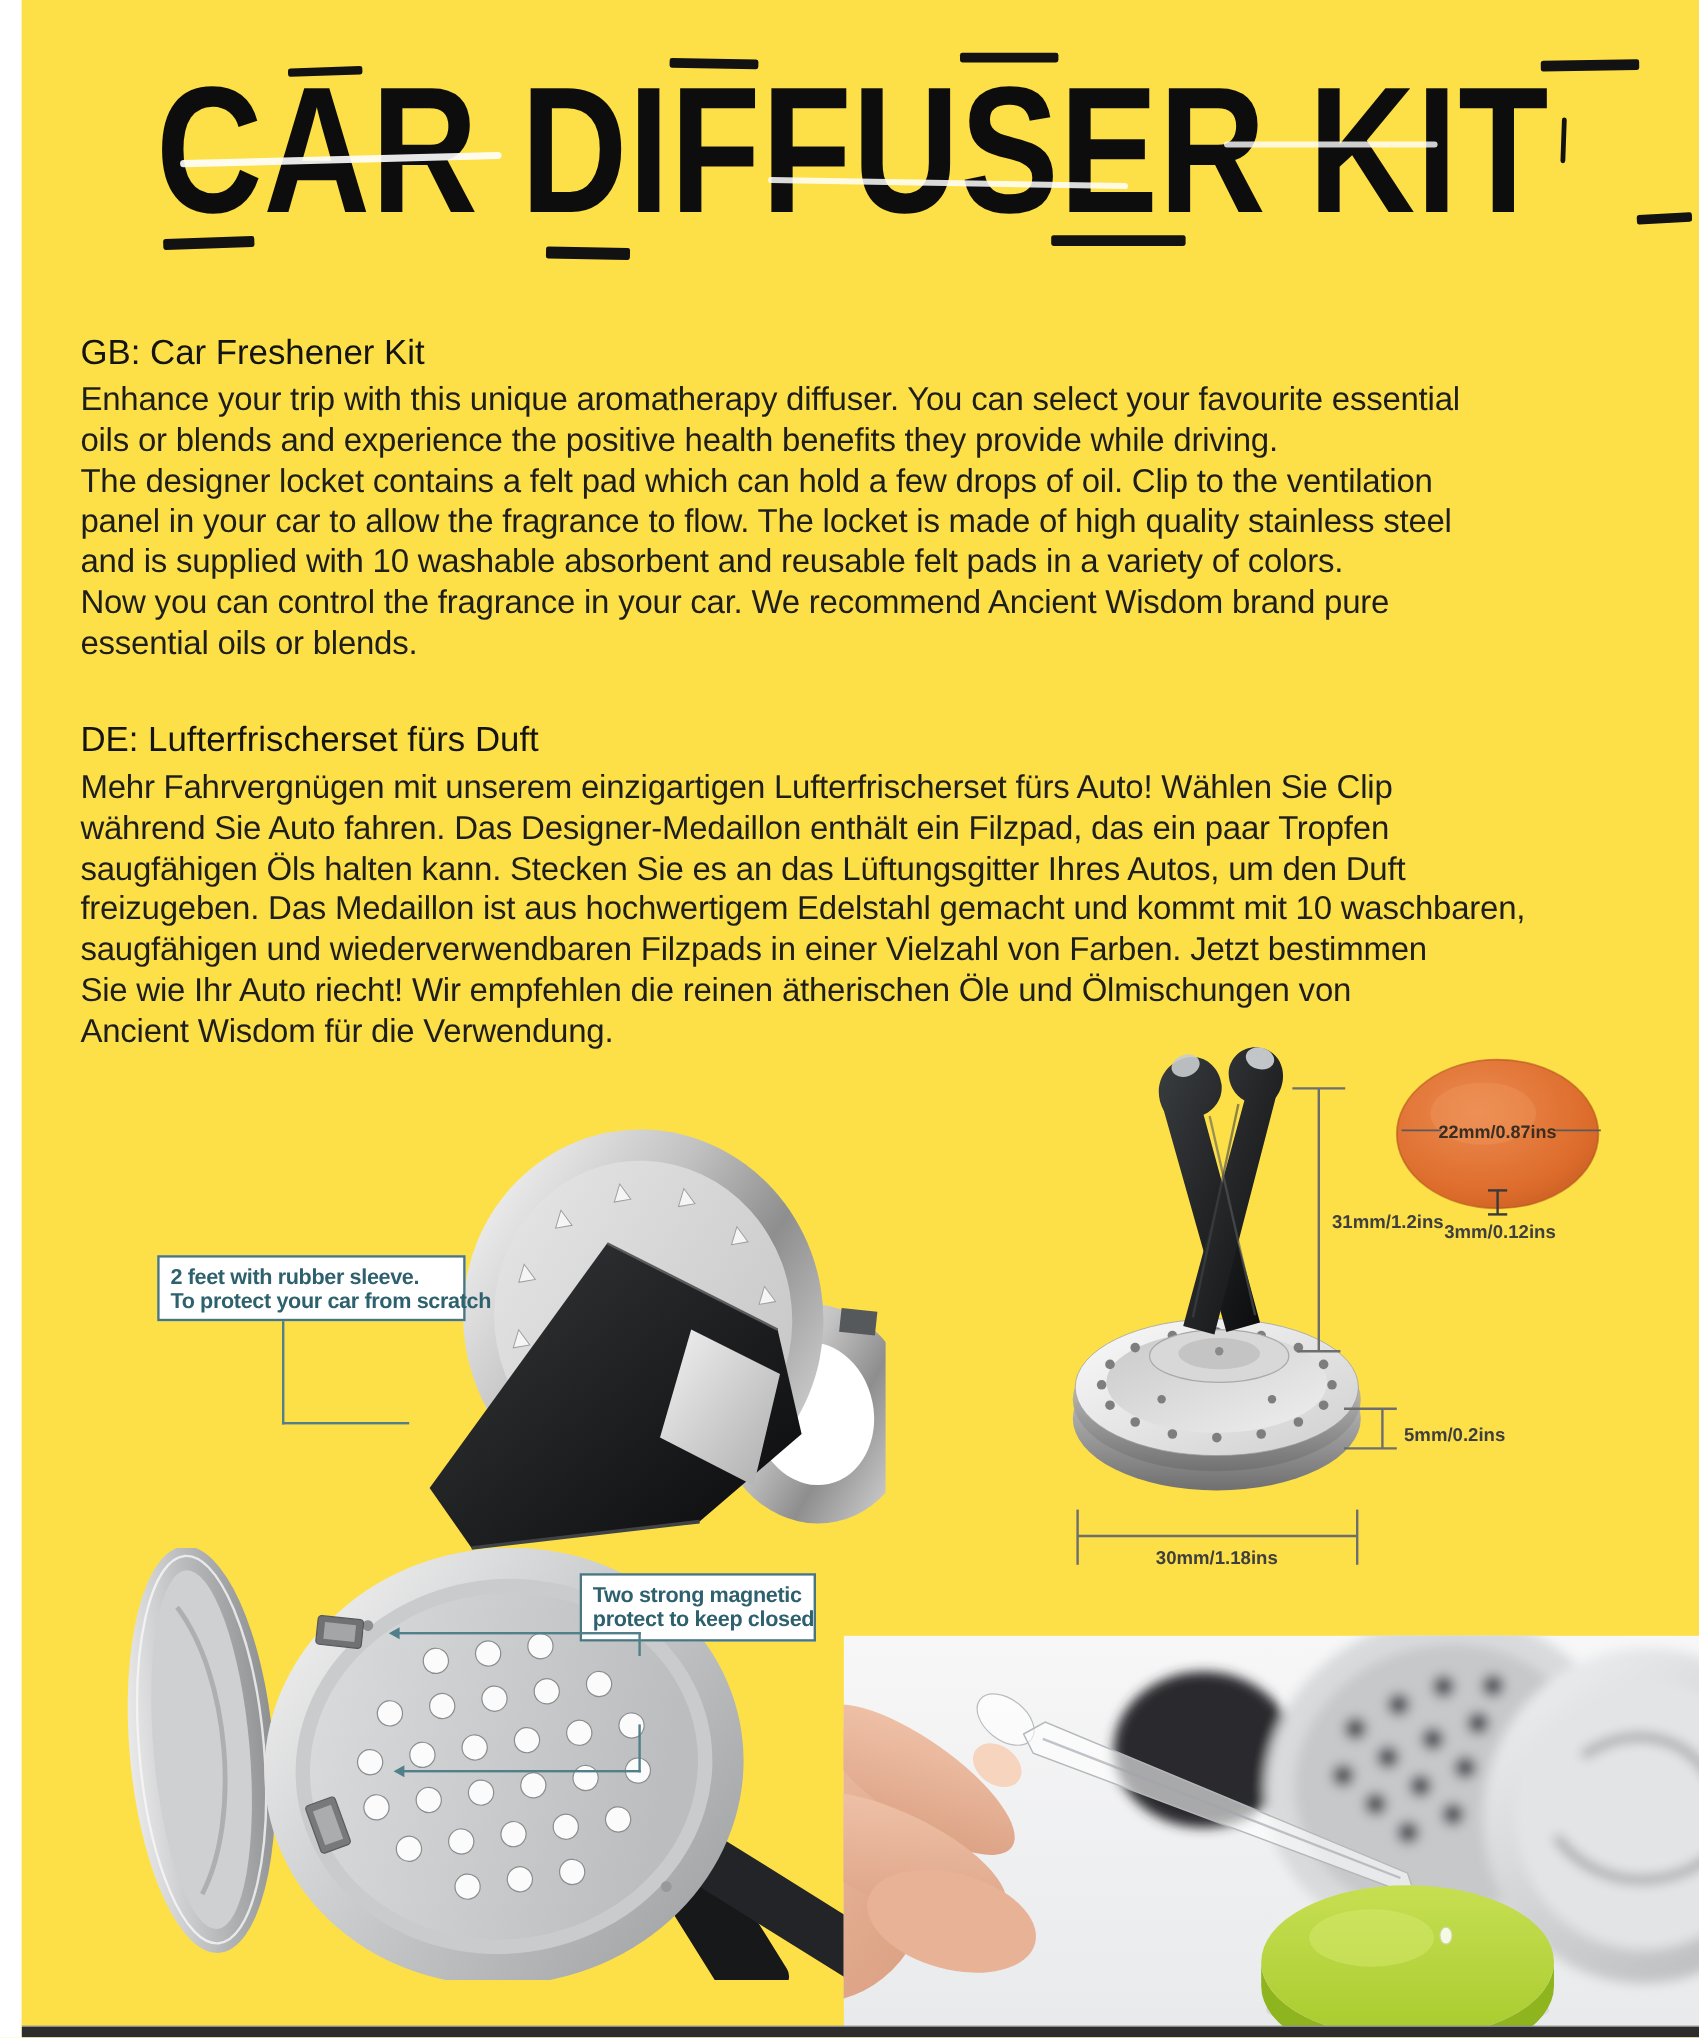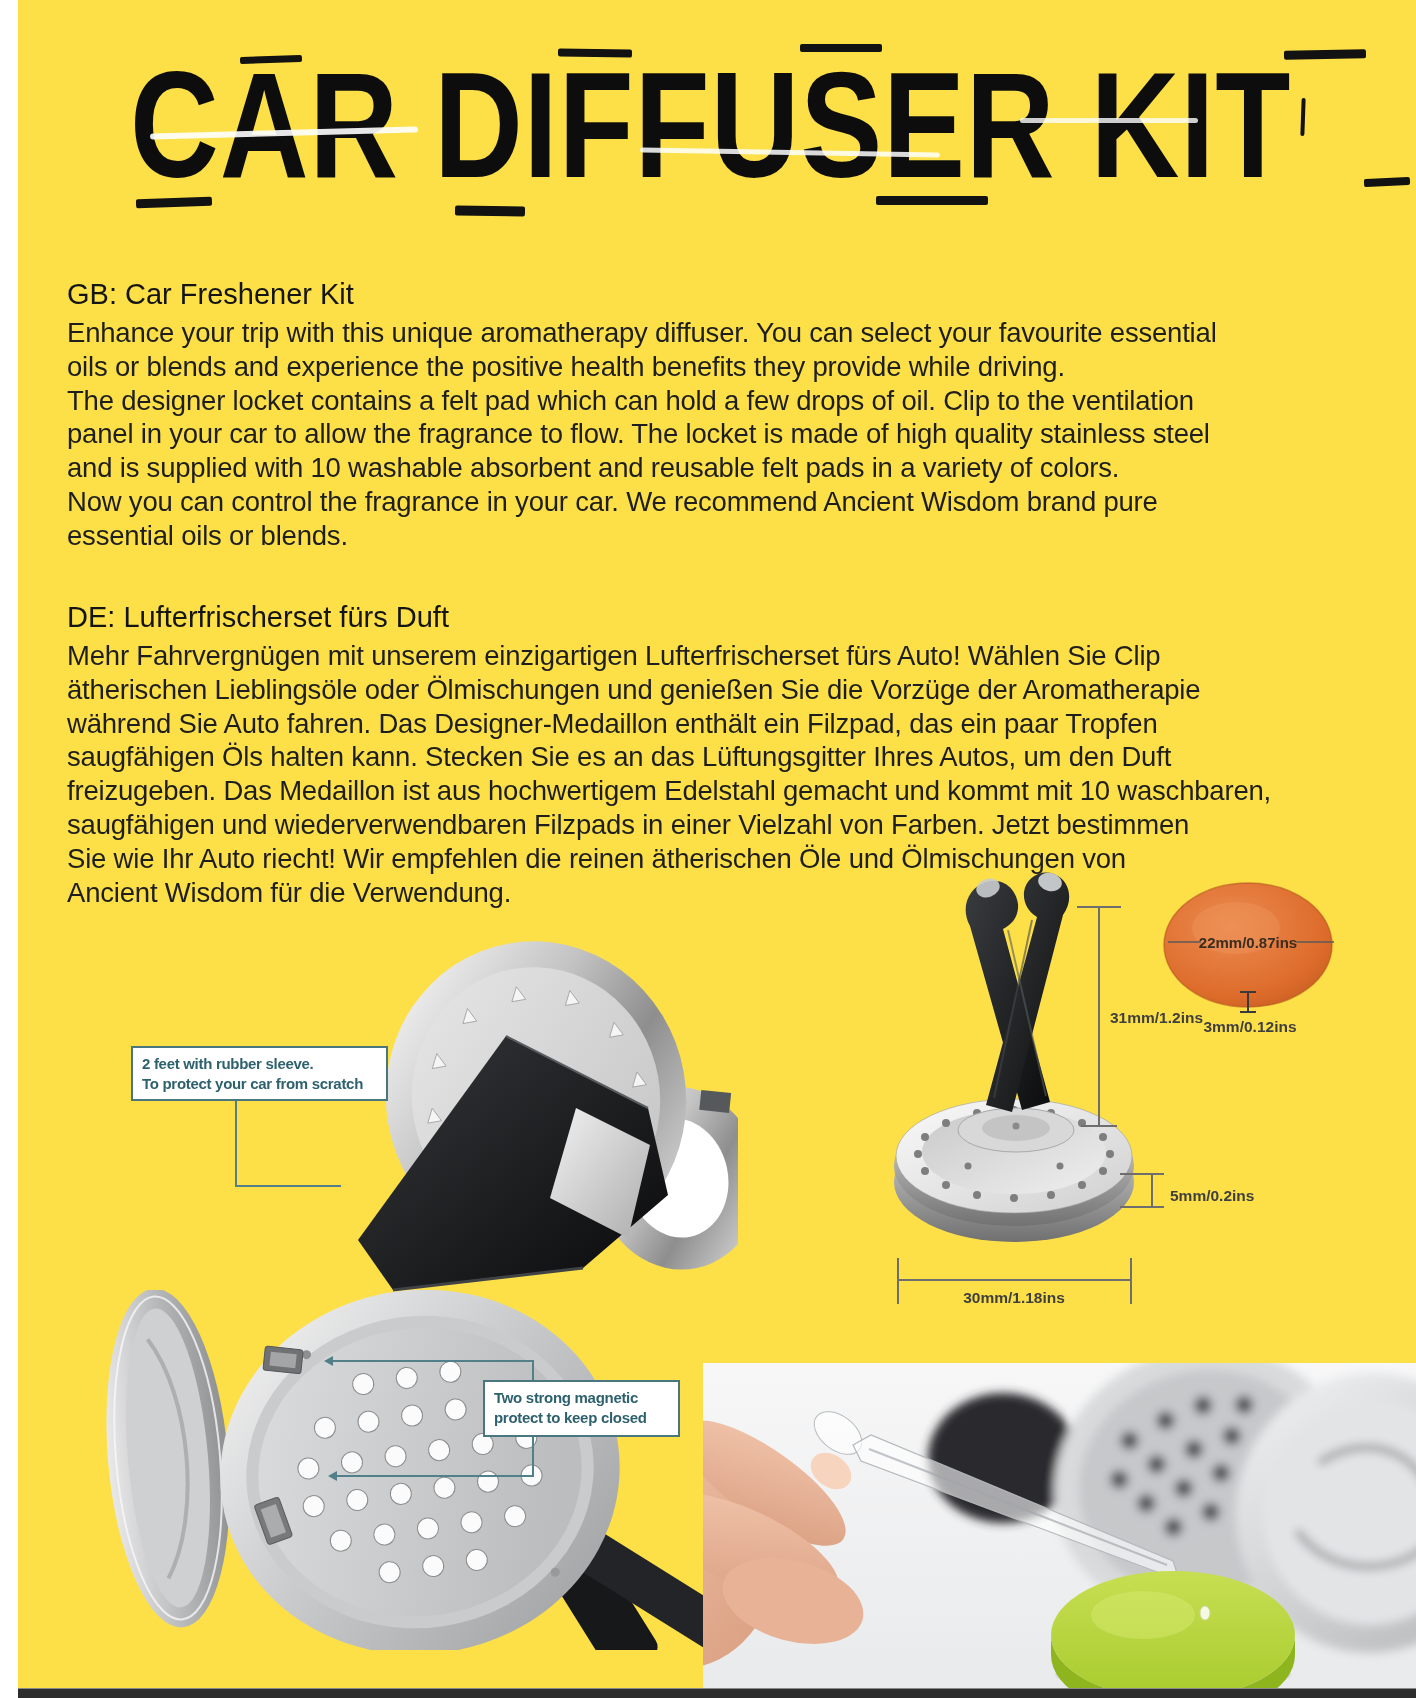--- a/index.html
+++ b/index.html
@@ -13,21 +13,21 @@
   .mark { position:absolute; background:#121212; border-radius:2px; }
   .streak { position:absolute; background:#ffffff; border-radius:3px; }
 
   
   .heading { position:absolute; left:49px; font-weight:normal; font-size:29px; color:#141414; white-space:nowrap; }
   .bodytext { position:absolute; left:49px; font-size:27.5px; color:#1e1e1e; letter-spacing:-0.2px; }
   .bodytext .line { line-height:33.8px; white-space:nowrap; }
 
   
   .callout { position:absolute; box-sizing:border-box; border:2px solid #49767f; background:#ffffff;
-             color:#2e616e; font-weight:bold; font-size:15px; line-height:20px; padding:6px 9px;
+             color:#2e616e; font-weight:bold; font-size:18px; line-height:20px; padding:6px 9px;
              letter-spacing:-0.3px; white-space:nowrap; }
   .leader { position:absolute; background:#52808a; }
   .arrow-left { position:absolute; width:0; height:0; border-top:5px solid transparent;
                 border-bottom:5px solid transparent; border-right:9px solid #52808a; }
 
   .photo { position:absolute; }
   .dimlabel { font:bold 15.5px "Liberation Sans", sans-serif; fill:#3f3f3f; }
   .dimlabel-dark { font:bold 15px "Liberation Sans", sans-serif; fill:#3a2d22; }
 
   .right-edge { position:absolute; left:1409px; top:55px; width:2px; height:1308px; background:#bdbdbd; }
@@ -61,21 +61,20 @@
       <div class="line">The designer locket contains a felt pad which can hold a few drops of oil. Clip to the ventilation</div>
       <div class="line">panel in your car to allow the fragrance to flow. The locket is made of high quality stainless steel</div>
       <div class="line">and is supplied with 10 washable absorbent and reusable felt pads in a variety of colors.</div>
       <div class="line">Now you can control the fragrance in your car. We recommend Ancient Wisdom brand pure</div>
       <div class="line">essential oils or blends.</div>
     </div>
 
   <div class="heading" style="top:601px">DE: Lufterfrischerset fürs Duft</div>
   <div class="bodytext" style="top:639px">
       <div class="line">Mehr Fahrvergnügen mit unserem einzigartigen Lufterfrischerset fürs Auto! Wählen Sie Clip</div>
-      <div class="line">ätherischen Lieblingsöle oder Ölmischungen und genießen Sie die Vorzüge der Aromatherapie</div>
       <div class="line">während Sie Auto fahren. Das Designer-Medaillon enthält ein Filzpad, das ein paar Tropfen</div>
       <div class="line">saugfähigen Öls halten kann. Stecken Sie es an das Lüftungsgitter Ihres Autos, um den Duft</div>
       <div class="line">freizugeben. Das Medaillon ist aus hochwertigem Edelstahl gemacht und kommt mit 10 waschbaren,</div>
       <div class="line">saugfähigen und wiederverwendbaren Filzpads in einer Vielzahl von Farben. Jetzt bestimmen</div>
       <div class="line">Sie wie Ihr Auto riecht! Wir empfehlen die reinen ätherischen Öle und Ölmischungen von</div>
       <div class="line">Ancient Wisdom für die Verwendung.</div>
     </div>
 
   <svg class="photo" style="left:800px;top:830px" width="616" height="490" viewBox="0 0 616 490">
     <defs>
@@ -398,21 +397,21 @@
     </g>
   </svg>
 
   <div class="callout" style="left:113px;top:1046px;width:257px;height:55px">
     <div>2 feet with rubber sleeve.</div>
     <div>To protect your car from scratch</div>
   </div>
   <div class="leader" style="left:217px;top:1101px;width:2px;height:86px"></div>
   <div class="leader" style="left:217px;top:1185px;width:106px;height:2px"></div>
 
-  <div class="callout" style="left:465px;top:1380px;width:197px;height:57px">
+  <div class="callout" style="left:465px;top:1311px;width:197px;height:57px">
     <div>Two strong magnetic</div>
     <div>protect to keep closed</div>
   </div>
   <div class="leader" style="left:314px;top:1360px;width:202px;height:2px"></div>
   <div class="arrow-left" style="left:306px;top:1356px"></div>
   <div class="leader" style="left:514px;top:1360px;width:2px;height:20px"></div>
   <div class="leader" style="left:514px;top:1437px;width:2px;height:40px"></div>
   <div class="leader" style="left:318px;top:1475px;width:198px;height:2px"></div>
   <div class="arrow-left" style="left:310px;top:1471px"></div>
 

